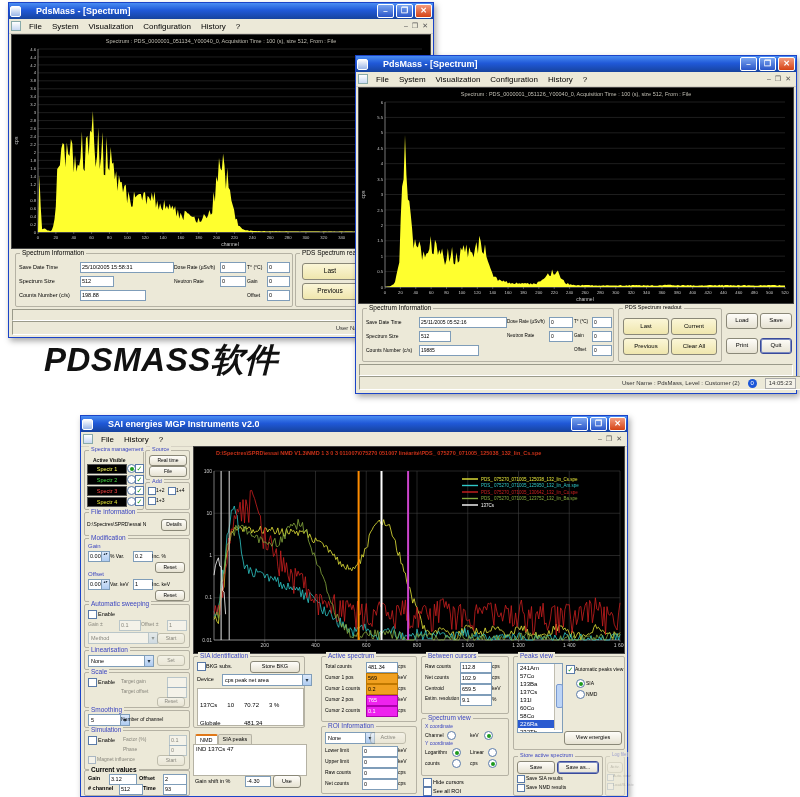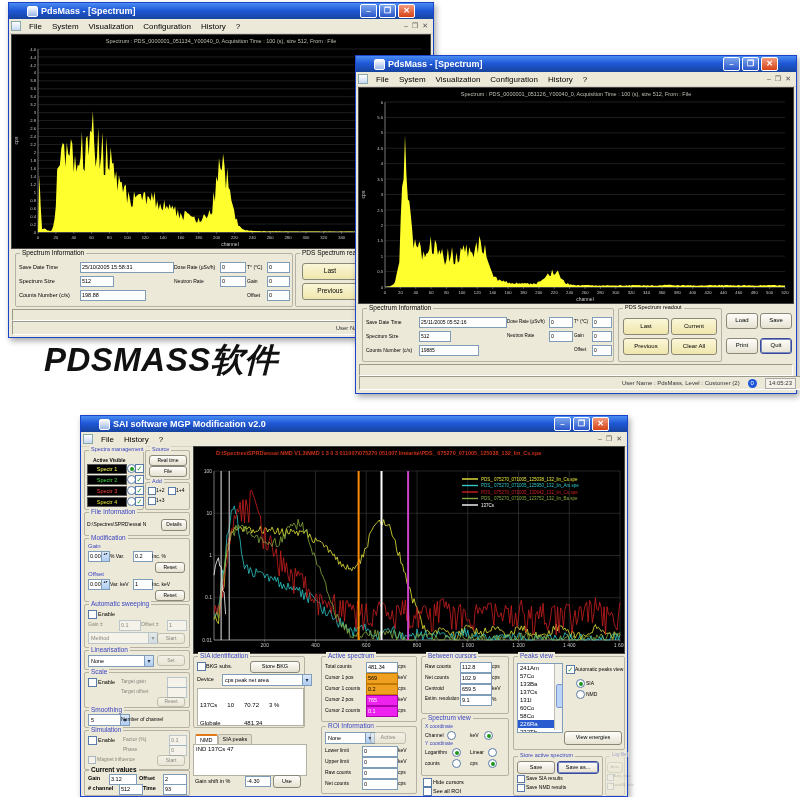--- a/index.html
+++ b/index.html
@@ -1,18 +1,18 @@
 <!DOCTYPE html>
 <html><head>
 <meta charset="utf-8">
 <style>
   html,body{margin:0;padding:0;}
   body{width:800px;height:797px;background:#fff;font-family:"Liberation Sans",sans-serif;position:relative;overflow:hidden;color:#000;}
   .win{position:absolute;background:#ece9d8;border:1px solid #1b44c8;box-shadow:2px 3px 6px rgba(0,0,0,.35);}
-  .tb{height:16px;background:linear-gradient(#4a8df2,#2059d8 45%,#16439e);display:flex;align-items:center;color:#fff;font-weight:bold;font-size:9px;padding:0 18px;gap:3px;}
+  .tb{height:16px;background:linear-gradient(#4a8df2,#2059d8 45%,#16439e);display:flex;align-items:center;color:#fff;font-weight:bold;font-size:9px;padding:0 1px;gap:15px;}
   .ticon{width:9px;height:9px;background:linear-gradient(#fdfdfd,#9ab6e8);border:1px solid #fff;border-radius:2px;flex:0 0 auto;}
   .ttxt{white-space:nowrap;overflow:hidden;}
   .tbtns{margin-left:auto;display:flex;gap:2px;}
   .tbtn{width:15px;height:12px;border:1px solid #fff;border-radius:2px;background:linear-gradient(#7aa5f0,#2a55c8);color:#fff;font-size:8px;line-height:11px;text-align:center;}
   .tbtn.close{background:linear-gradient(#f39a7c,#d54215);}
   .menu{height:14px;border-bottom:1px solid #d6d2c4;display:flex;align-items:center;font-size:8px;padding:0 2px;}
   .micon{width:8px;height:8px;background:linear-gradient(#fff,#c8d8f2);border:1px solid #8aa;margin-right:3px;}
   .mi{padding:0 5px;}
   .mdi{margin-left:auto;color:#555;font-size:7px;display:flex;gap:4px;padding-right:3px;}
   .chart{position:absolute;background:#000;border:1px solid #444;}
@@ -364,21 +364,21 @@
     <span class="badge">0</span>
     <span class="timebox">14:05:23</span>
   </div>
 </div>
 
 <div class="caption">PDSMASS软件</div>
 
 <div class="win w3" style="left:80px;top:415px;width:546px;height:380px;">
   <div class="tb">
     <span class="ticon"></span>
-    <span class="ttxt">SAI software MGP Modification v2.0</span>
+    <span class="ttxt">SAI energies MGP Instruments v2.0</span>
     <span class="tbtns">
       <span class="tbtn">–</span>
       <span class="tbtn">❐</span>
       <span class="tbtn close">✕</span>
     </span>
   </div>
   <div class="menu">
     <span class="micon"></span>
     <span class="mi">File</span>
     <span class="mi">History</span>

